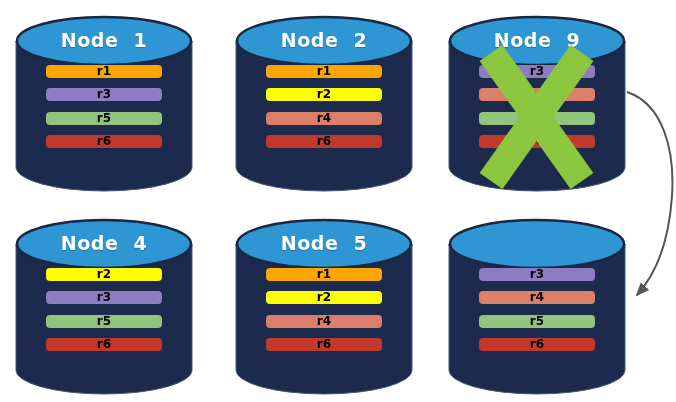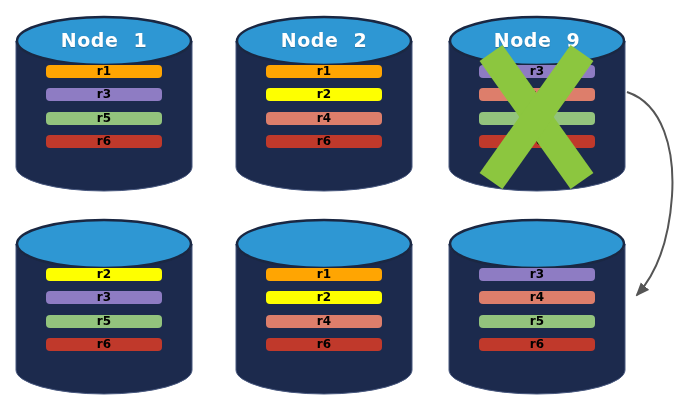--- a/index.html
+++ b/index.html
@@ -83,33 +83,35 @@
     <svg class="xmark" viewBox="0 0 180 184" aria-hidden="true">
       <line x1="44" y1="44" x2="135" y2="172" stroke="#8cc63f"></line>
       <line x1="135" y1="44" x2="44" y2="172" stroke="#8cc63f"></line>
     </svg>
   </div>
       <div class="node" style="left: 13px; top: 212px;">
     <svg class="cyl-svg" viewBox="0 0 180 184" aria-hidden="true">
       <path class="cyl-body" d="M2,32 L2,158 A88,24 0 0 0 178,158 L178,32 A88,24 0 0 1 2,32 Z" fill="#1c2a4d"></path>
       <ellipse class="cyl-top" cx="90" cy="32" rx="87" ry="24" fill="#2e97d3"></ellipse>
     </svg>
+    <div class="node-title">Node 4</div>
     <div class="bars">
           <div class="bar" style="top: 56px; background: rgb(254, 255, 0);">r2</div>
           <div class="bar" style="top: 79px; background: rgb(142, 124, 195);">r3</div>
           <div class="bar" style="top: 103px; background: rgb(147, 196, 125);">r5</div>
           <div class="bar" style="top: 126px; background: rgb(192, 57, 43);">r6</div>
         </div>
 
   </div>
       <div class="node" style="left: 233px; top: 212px;">
     <svg class="cyl-svg" viewBox="0 0 180 184" aria-hidden="true">
       <path class="cyl-body" d="M2,32 L2,158 A88,24 0 0 0 178,158 L178,32 A88,24 0 0 1 2,32 Z" fill="#1c2a4d"></path>
       <ellipse class="cyl-top" cx="90" cy="32" rx="87" ry="24" fill="#2e97d3"></ellipse>
     </svg>
+    <div class="node-title">Node 5</div>
     <div class="bars">
           <div class="bar" style="top: 56px; background: rgb(255, 165, 2);">r1</div>
           <div class="bar" style="top: 79px; background: rgb(254, 255, 0);">r2</div>
           <div class="bar" style="top: 103px; background: rgb(221, 126, 107);">r4</div>
           <div class="bar" style="top: 126px; background: rgb(192, 57, 43);">r6</div>
         </div>
 
   </div>
       <div class="node" style="left: 446px; top: 212px;">
     <svg class="cyl-svg" viewBox="0 0 180 184" aria-hidden="true">

